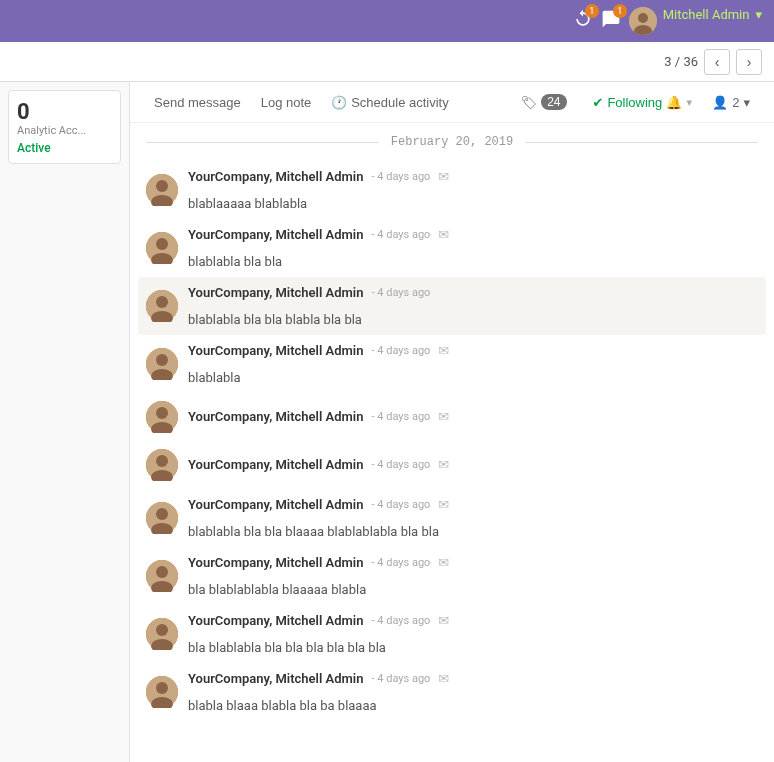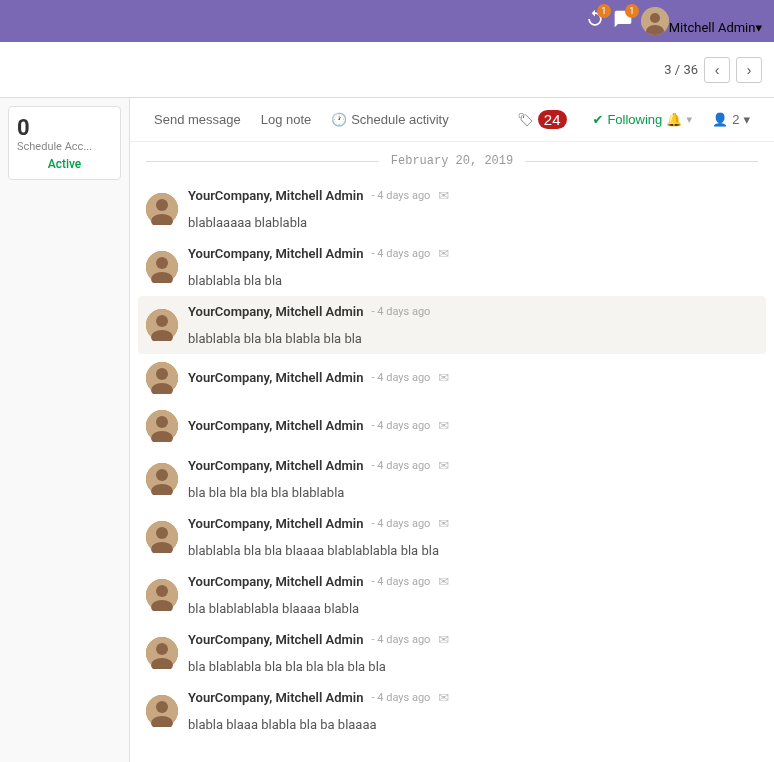--- a/index.html
+++ b/index.html
@@ -35,40 +35,41 @@
       border-radius: 50%;
       font-size: 9px;
       width: 14px;
       height: 14px;
       display: flex;
       align-items: center;
       justify-content: center;
     }
     .topbar-user {
       display: flex;
-      align-items: flex-end;
-      color: #000000;
+      align-items: flex-start;
+      gap: 6px;
+      color: #bef264;
       font-size: 13px;
       cursor: pointer;
     }
     .topbar-avatar {
       width: 28px;
       height: 28px;
       border-radius: 50%;
       background: #c0a080;
       overflow: hidden;
       display: flex;
       align-items: center;
       justify-content: center;
     }
 
     
     .subheader {
       background: white;
-      height: 56px;
+      height: 40px;
       display: flex;
       align-items: center;
       justify-content: flex-end;
       padding: 0 12px;
       border-bottom: 1px solid #ddd;
       gap: 6px;
     }
     .pagination-text {
       font-size: 13px;
       color: #555;
@@ -113,21 +114,20 @@
     }
     .sidebar-label {
       font-size: 11px;
       color: #888;
       margin-bottom: 4px;
     }
     .sidebar-status {
       color: #00a04a;
       font-size: 12px;
       font-weight: 500;
-      text-align: center;
     }
 
     
     .content {
       flex: 1;
       background: white;
       overflow-y: auto;
       display: flex;
       flex-direction: column;
     }
@@ -156,24 +156,24 @@
       align-items: center;
       gap: 4px;
       background: none;
       border: none;
       cursor: pointer;
       font-size: 13px;
       color: #666;
       padding: 4px 6px;
     }
     .tag-count {
-      background: #b91c1c;
+      background: #737373;
       color: white;
       border-radius: 10px;
-      font-size: 15px;
+      font-size: 12px;
       padding: 1px 6px;
       text-align: right;
     }
     .following-btn {
       display: flex;
       align-items: center;
       gap: 4px;
       background: none;
       border: none;
       cursor: pointer;
@@ -310,21 +310,21 @@
   <span class="pagination-text">3 / 36</span>
   <button class="pagination-btn">‹</button>
   <button class="pagination-btn">›</button>
 </div>
 
 <div class="main-layout">
 
   <div class="sidebar">
     <div class="sidebar-card">
       <div class="sidebar-count">0</div>
-      <div class="sidebar-label">Schedule Acc...</div>
+      <div class="sidebar-label">Analytic Acc...</div>
       <div class="sidebar-status">Active</div>
     </div>
   </div>
 
   <div class="content">
 
     <div class="action-bar">
       <button class="action-btn">Send message</button>
       <button class="action-btn">Log note</button>
       <button class="action-btn">
@@ -418,53 +418,53 @@
         <ellipse cx="16" cy="12" rx="6" ry="6" fill="#8B6347"></ellipse>
         <ellipse cx="16" cy="28" rx="11" ry="7" fill="#8B6347"></ellipse>
       </svg>
     </div>
     <div class="msg-body">
       <div class="msg-header">
         <span class="msg-author">YourCompany, Mitchell Admin</span>
         <span class="msg-time">- 4 days ago</span>
         <span class="msg-icon">✉</span>
       </div>
-    </div>
-  </div>
-        <div class="message-item">
-    <div class="msg-avatar">
-      <svg width="32" height="32" viewBox="0 0 32 32">
-        <circle cx="16" cy="16" r="16" fill="#c8a882"></circle>
-        <ellipse cx="16" cy="12" rx="6" ry="6" fill="#8B6347"></ellipse>
-        <ellipse cx="16" cy="28" rx="11" ry="7" fill="#8B6347"></ellipse>
-      </svg>
-    </div>
-    <div class="msg-body">
-      <div class="msg-header">
-        <span class="msg-author">YourCompany, Mitchell Admin</span>
-        <span class="msg-time">- 4 days ago</span>
-        <span class="msg-icon">✉</span>
-      </div>
-    </div>
-  </div>
-        <div class="message-item">
-    <div class="msg-avatar">
-      <svg width="32" height="32" viewBox="0 0 32 32">
-        <circle cx="16" cy="16" r="16" fill="#c8a882"></circle>
-        <ellipse cx="16" cy="12" rx="6" ry="6" fill="#8B6347"></ellipse>
-        <ellipse cx="16" cy="28" rx="11" ry="7" fill="#8B6347"></ellipse>
-      </svg>
-    </div>
-    <div class="msg-body">
-      <div class="msg-header">
-        <span class="msg-author">YourCompany, Mitchell Admin</span>
-        <span class="msg-time">- 4 days ago</span>
-        <span class="msg-icon">✉</span>
-      </div>
-      <div class="msg-text">bla bla bla bla bla blablabla</div>
+      <div class="msg-text">blablabla</div>
+    </div>
+  </div>
+        <div class="message-item">
+    <div class="msg-avatar">
+      <svg width="32" height="32" viewBox="0 0 32 32">
+        <circle cx="16" cy="16" r="16" fill="#c8a882"></circle>
+        <ellipse cx="16" cy="12" rx="6" ry="6" fill="#8B6347"></ellipse>
+        <ellipse cx="16" cy="28" rx="11" ry="7" fill="#8B6347"></ellipse>
+      </svg>
+    </div>
+    <div class="msg-body">
+      <div class="msg-header">
+        <span class="msg-author">YourCompany, Mitchell Admin</span>
+        <span class="msg-time">- 4 days ago</span>
+        <span class="msg-icon">✉</span>
+      </div>
+    </div>
+  </div>
+        <div class="message-item">
+    <div class="msg-avatar">
+      <svg width="32" height="32" viewBox="0 0 32 32">
+        <circle cx="16" cy="16" r="16" fill="#c8a882"></circle>
+        <ellipse cx="16" cy="12" rx="6" ry="6" fill="#8B6347"></ellipse>
+        <ellipse cx="16" cy="28" rx="11" ry="7" fill="#8B6347"></ellipse>
+      </svg>
+    </div>
+    <div class="msg-body">
+      <div class="msg-header">
+        <span class="msg-author">YourCompany, Mitchell Admin</span>
+        <span class="msg-time">- 4 days ago</span>
+        <span class="msg-icon">✉</span>
+      </div>
     </div>
   </div>
         <div class="message-item">
     <div class="msg-avatar">
       <svg width="32" height="32" viewBox="0 0 32 32">
         <circle cx="16" cy="16" r="16" fill="#c8a882"></circle>
         <ellipse cx="16" cy="12" rx="6" ry="6" fill="#8B6347"></ellipse>
         <ellipse cx="16" cy="28" rx="11" ry="7" fill="#8B6347"></ellipse>
       </svg>
     </div>
@@ -484,21 +484,21 @@
         <ellipse cx="16" cy="12" rx="6" ry="6" fill="#8B6347"></ellipse>
         <ellipse cx="16" cy="28" rx="11" ry="7" fill="#8B6347"></ellipse>
       </svg>
     </div>
     <div class="msg-body">
       <div class="msg-header">
         <span class="msg-author">YourCompany, Mitchell Admin</span>
         <span class="msg-time">- 4 days ago</span>
         <span class="msg-icon">✉</span>
       </div>
-      <div class="msg-text">bla blablablabla blaaaa blabla</div>
+      <div class="msg-text">bla blablablabla blaaaaa blabla</div>
     </div>
   </div>
         <div class="message-item">
     <div class="msg-avatar">
       <svg width="32" height="32" viewBox="0 0 32 32">
         <circle cx="16" cy="16" r="16" fill="#c8a882"></circle>
         <ellipse cx="16" cy="12" rx="6" ry="6" fill="#8B6347"></ellipse>
         <ellipse cx="16" cy="28" rx="11" ry="7" fill="#8B6347"></ellipse>
       </svg>
     </div>

